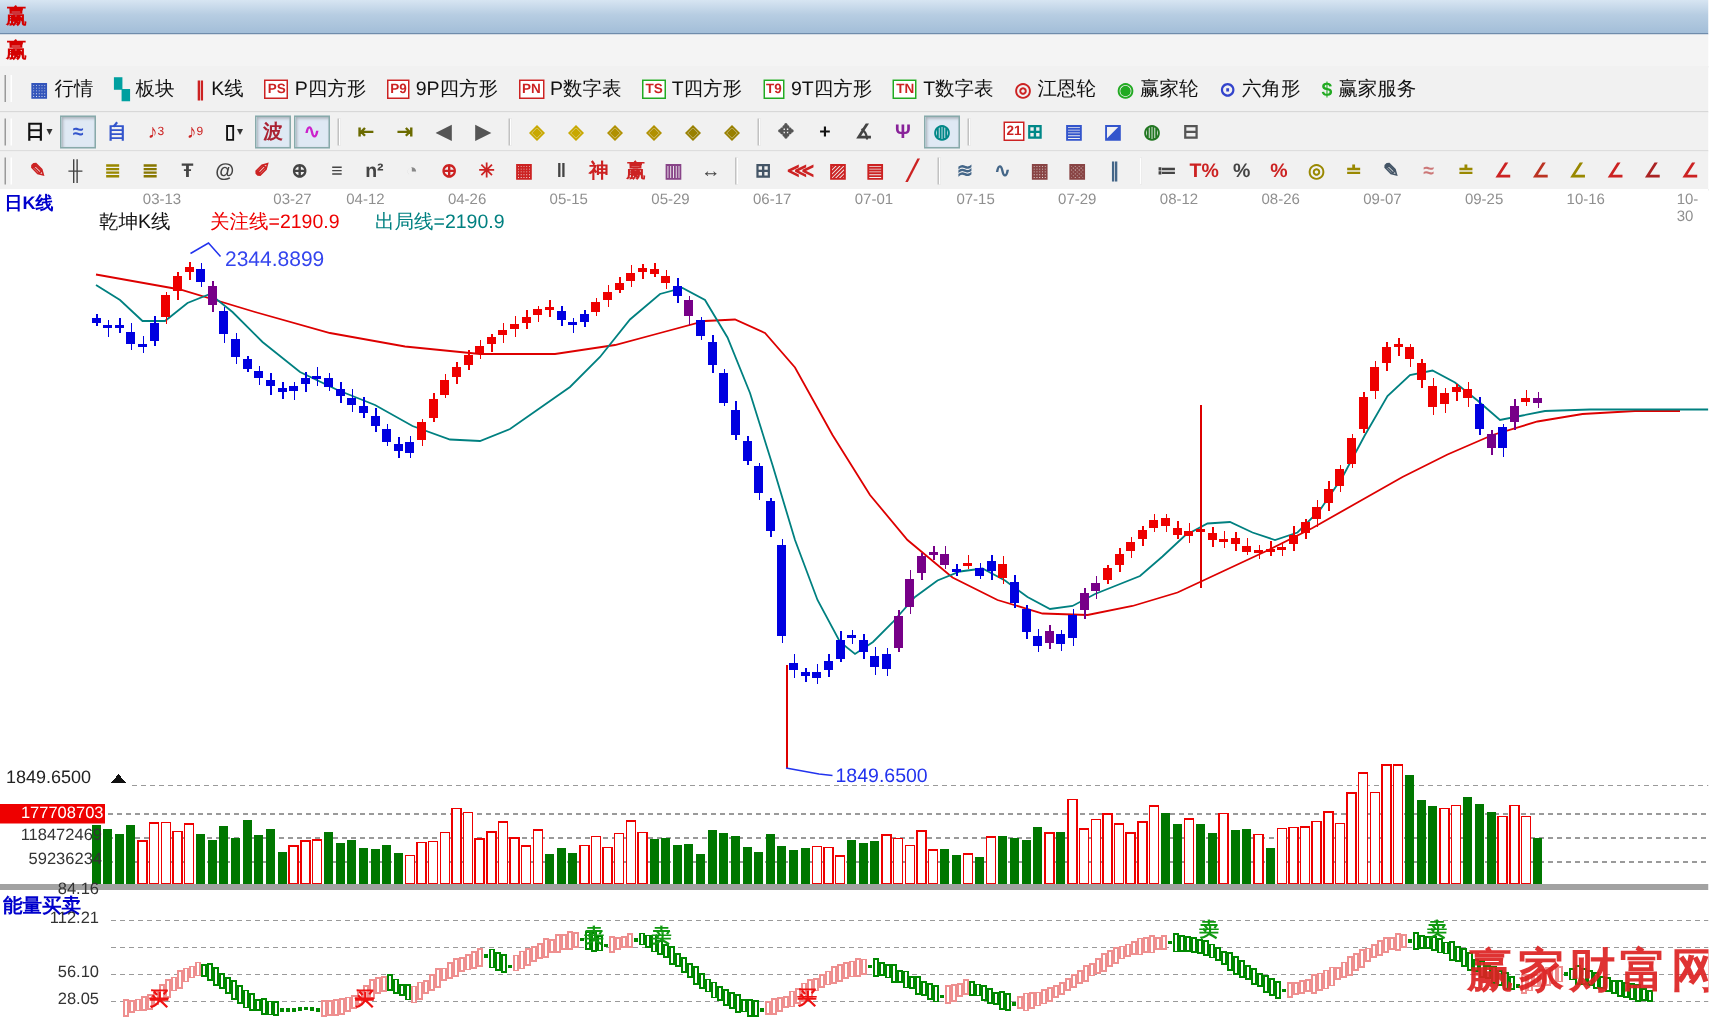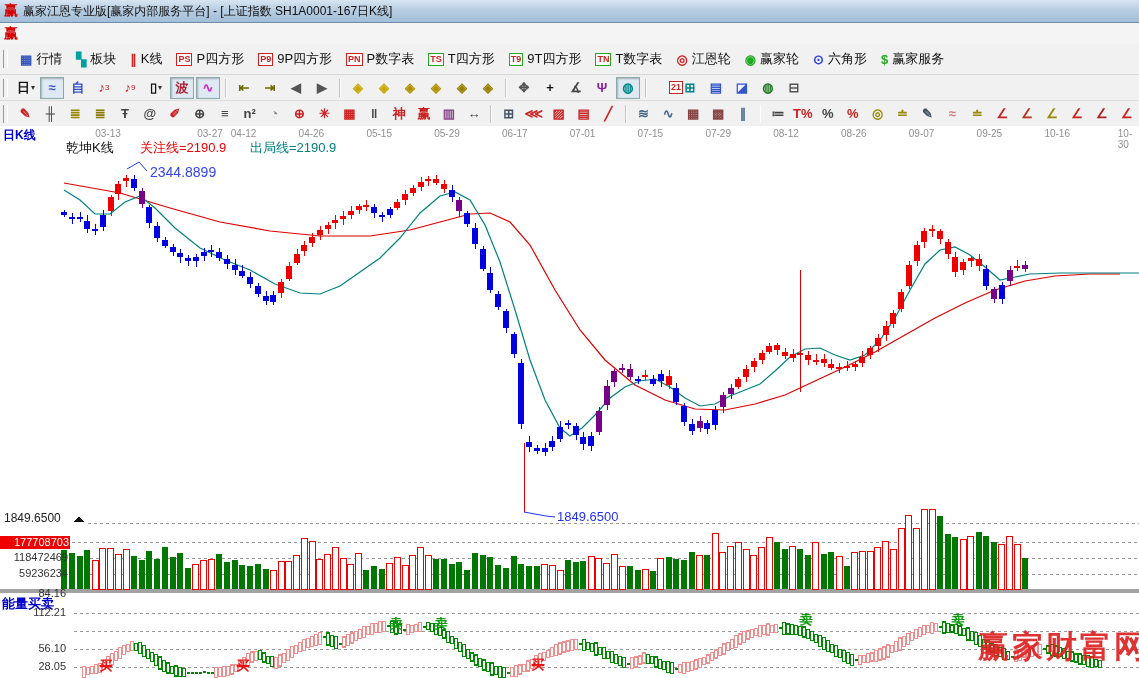--- a/index.html
+++ b/index.html
@@ -62,21 +62,20 @@
   .sig{position:absolute;transform:translateX(-50%);font-size:13px;font-weight:bold;text-decoration:line-through;}
   .watermark{left:978px;top:626px;font-size:31px;font-weight:bold;color:#dd2222;letter-spacing:3px;opacity:.92;}
 </style>
 </head>
 <body>
 
 <div id="app">
 
   <div class="titlebar">
     <span class="logo">赢</span>
-    <span class="title-text">赢家江恩专业版[赢家内部服务平台] - [上证指数  SH1A0001-167日K线]</span>
   </div>
 
   <div class="menubar">
     <span class="logo">赢</span>
   </div>
 
   <div class="toolbar tb1" id="toolbar-main">
       <span class="grip"></span>
       <span class="tb1-item">
         <span class="tb1-glyph" style="color: rgb(51, 85, 187);">▦</span>
@@ -364,21 +363,21 @@
         <span style="color: rgb(170, 34, 34); font-weight: bold;">∠</span>
       </span>
       <span class="ticon">
         <span style="color: rgb(204, 34, 34); font-weight: bold;">∠</span>
       </span>
     </div>
 
   <div class="daterow" id="date-row">
     <span class="pane-label">日K线</span>
   <span class="date-tick" style="left: 108px;">03-13</span>
-      <span class="date-tick" style="left: 188px; padding-left: 44px;">03-27</span>
+      <span class="date-tick" style="left: 173px; padding-left: 44px;">03-27</span>
       <span class="date-tick" style="left: 243.6px;">04-12</span>
       <span class="date-tick" style="left: 311.4px;">04-26</span>
       <span class="date-tick" style="left: 379.2px;">05-15</span>
       <span class="date-tick" style="left: 447px;">05-29</span>
       <span class="date-tick" style="left: 514.8px;">06-17</span>
       <span class="date-tick" style="left: 582.6px;">07-01</span>
       <span class="date-tick" style="left: 650.4px;">07-15</span>
       <span class="date-tick" style="left: 718.2px;">07-29</span>
       <span class="date-tick" style="left: 786px;">08-12</span>
       <span class="date-tick" style="left: 853.8px;">08-26</span>

